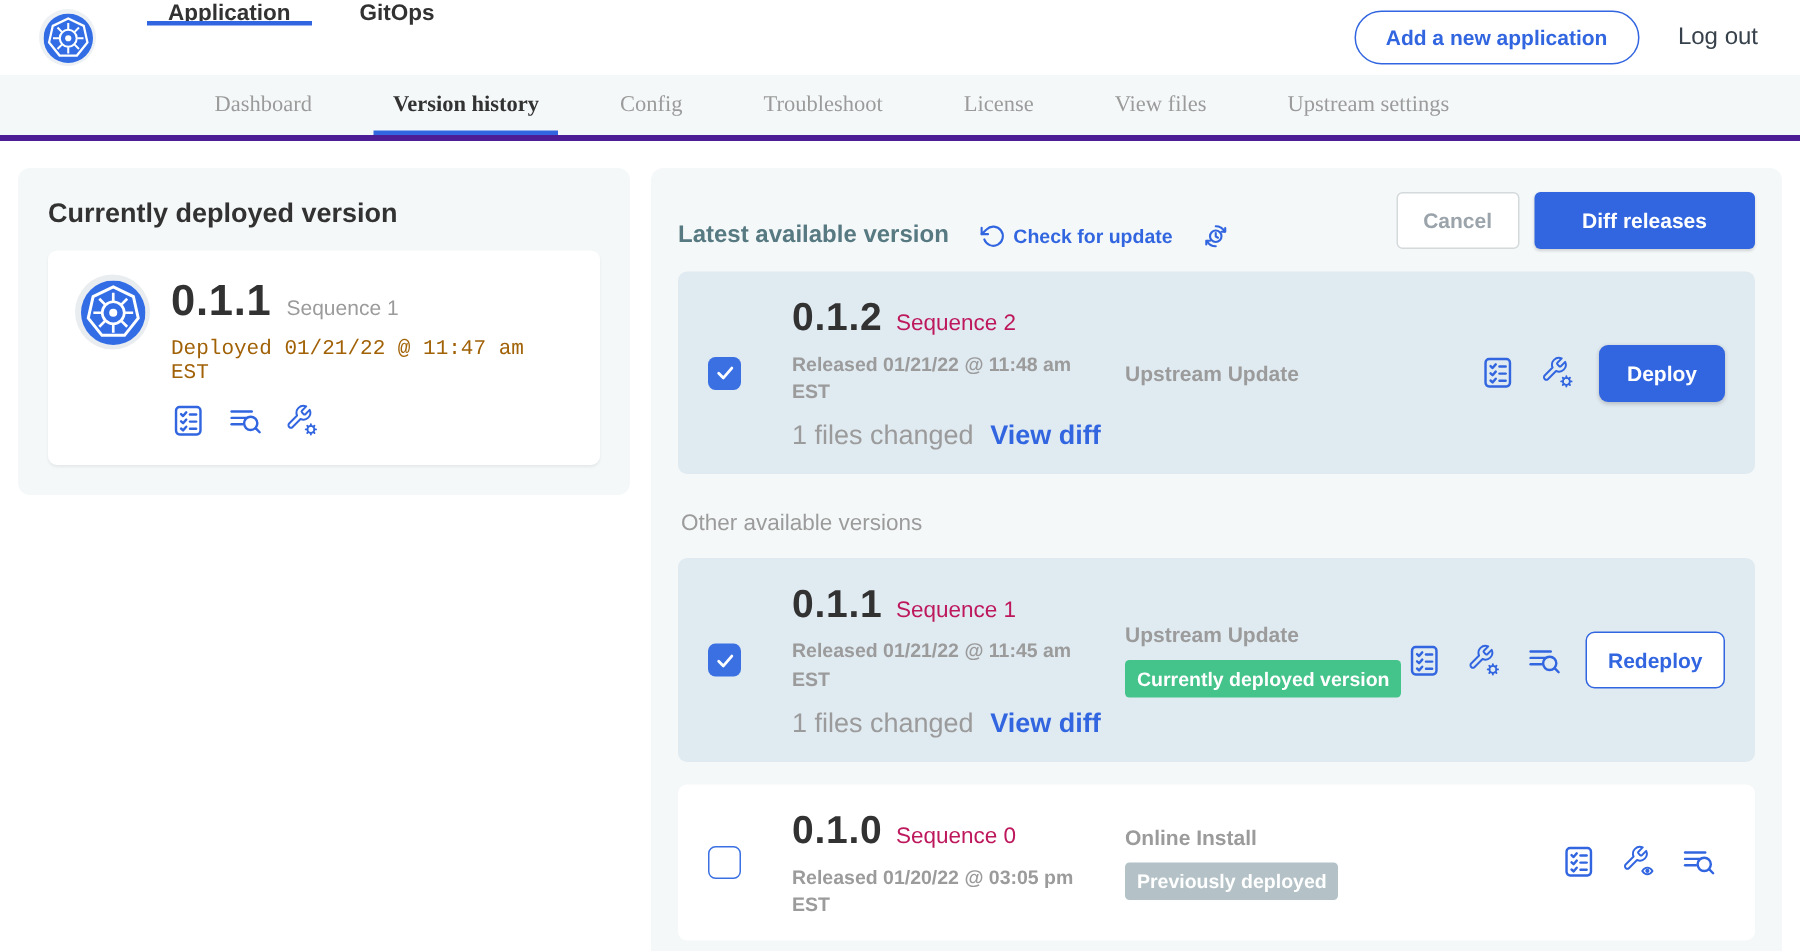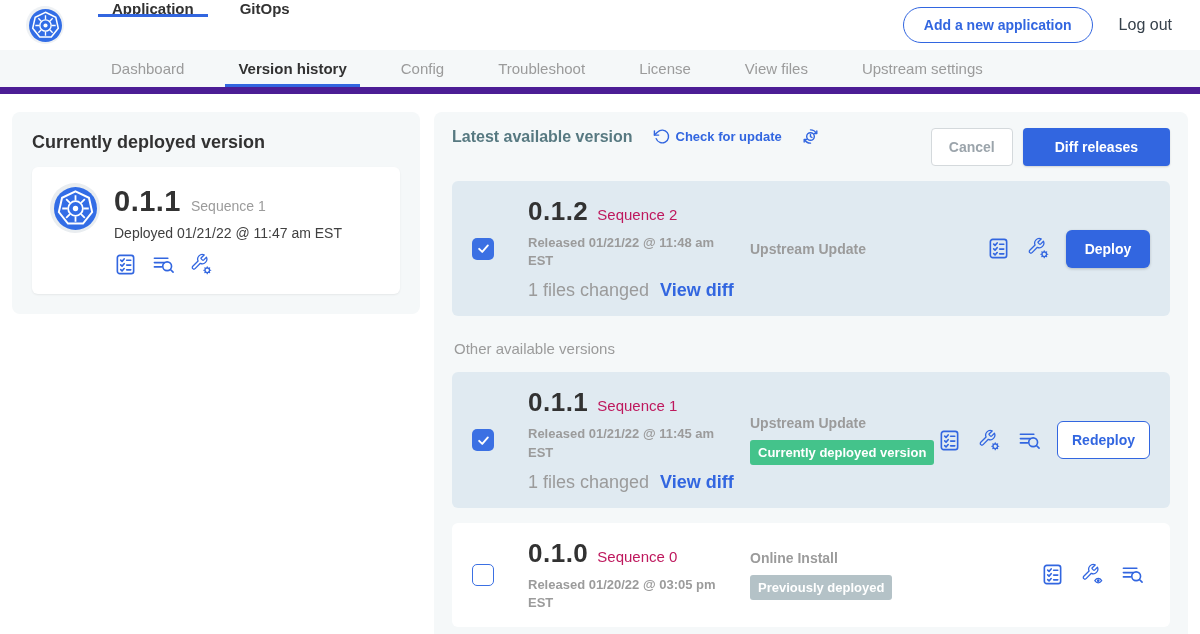--- a/index.html
+++ b/index.html
@@ -14,47 +14,47 @@
   .topnav-tab { display:flex; align-items:center; padding: 0 14px; font-size: 15px; font-weight: bold;
     color:#323232; position: relative; cursor: pointer; }
   .topnav-tab.active::after { content:""; position:absolute; left:0; right:0; bottom:0; height:3px; background:#3266e0; }
   .topnav-tab + .topnav-tab { margin-left: 18px; }
   .topnav-spacer { flex: 1; }
   .add-app-btn { align-self:center; border: 1px solid #3266e0; color:#3266e0; background:#fff;
     font-weight: bold; font-size: 14px; padding: 9px 20px; border-radius: 19px; cursor:pointer; }
   .logout { align-self:center; margin-left: 26px; font-size: 16px; color:#36414b; cursor:pointer; }
 
   
-  .subnav { height: 44px; background:#f5f8f9; border-bottom: 7px solid #4c1d95; display:flex; padding-left: 84px; }
+  .subnav { height: 44px; background:#f5f8f9; border-bottom: 4px solid #4c1d95; display:flex; padding-left: 116px; font-family: Liberation Serif, serif; }
   .subnav-item { display:flex; align-items:center; padding: 0 27px; font-size: 15px; color:#9b9b9b;
     position:relative; cursor:pointer; white-space:nowrap; }
   .subnav-item.active { color:#323232; font-weight:600; }
   .subnav-item.active::after { content:""; position:absolute; left:14px; right:14px; bottom:0; height:3px; background:#3266e0; }
 
   
   .main { display:flex; align-items:flex-start; gap: 14px; padding: 18px 12px 0; }
   .panel { background:#f5f8f9; border-radius: 8px; }
   .left-panel { width: 408px; padding: 20px; }
   .left-panel h2 { font-size: 18px; font-weight: bold; color:#323232; margin-bottom: 14px; }
   .deployed-card { background:#fff; border-radius: 6px; padding: 16px 18px 18px; box-shadow: 0 1px 2px rgba(50,50,50,.08); display:flex; }
   .k8s-badge { width: 50px; height: 50px; border-radius:50%; background:#e9edf0; flex:none;
     display:flex; align-items:center; justify-content:center; }
   .k8s-badge svg { width: 43px; height: 43px; }
   .deployed-info { margin-left: 14px; padding-top: 2px; }
   .ver-row { display:flex; align-items: baseline; }
   .ver-num { font-size: 29px; font-weight: bold; color:#323232; letter-spacing: .5px; }
   .ver-seq { font-size: 14px; color:#9b9b9b; margin-left: 10px; }
-  .deployed-date { font-size: 14px; color:#404040; margin-top: 7px; }
+  .deployed-date { font-size: 14px; color:#a16207; margin-top: 7px; font-family: Liberation Mono, monospace; }
   .icon-row { display:flex; gap: 15px; margin-top: 12px; }
   .icon { width: 23px; height: 23px; display:inline-block; cursor:pointer; }
   .icon svg { width:100%; height:100%; stroke:#3266e0; fill:none; stroke-width:1.7; stroke-linecap:round; stroke-linejoin:round; }
 
   
   .right-panel { flex: 1; padding: 16px 18px 18px; }
-  .avail-header { display:flex; align-items:flex-start; }
+  .avail-header { display:flex; align-items:flex-end; }
   .avail-title { font-size: 16px; font-weight: bold; color:#577981; }
   .hdr-link { display:flex; align-items:center; margin-left: 20px; color:#3266e0; font-size: 13px;
     font-weight: bold; cursor:pointer; }
   .hdr-link .icon { width: 17px; height: 17px; margin-right: 6px; }
   .hdr-link .icon svg { stroke-width: 2; }
   .cancel-btn { margin-left:auto; background:#fff; border:1px solid #d4d9dc; border-radius:4px;
     color:#9ba4ab; font-weight:bold; font-size:14px; padding: 10px 17px; cursor:pointer; }
   .diff-btn { margin-left: 10px; background:#3266e0; border:none; border-radius:4px; color:#fff;
     font-weight:bold; font-size:14px; padding: 11px 32px; cursor:pointer; box-shadow: 0 1px 2px rgba(0,0,0,.15); }
 

